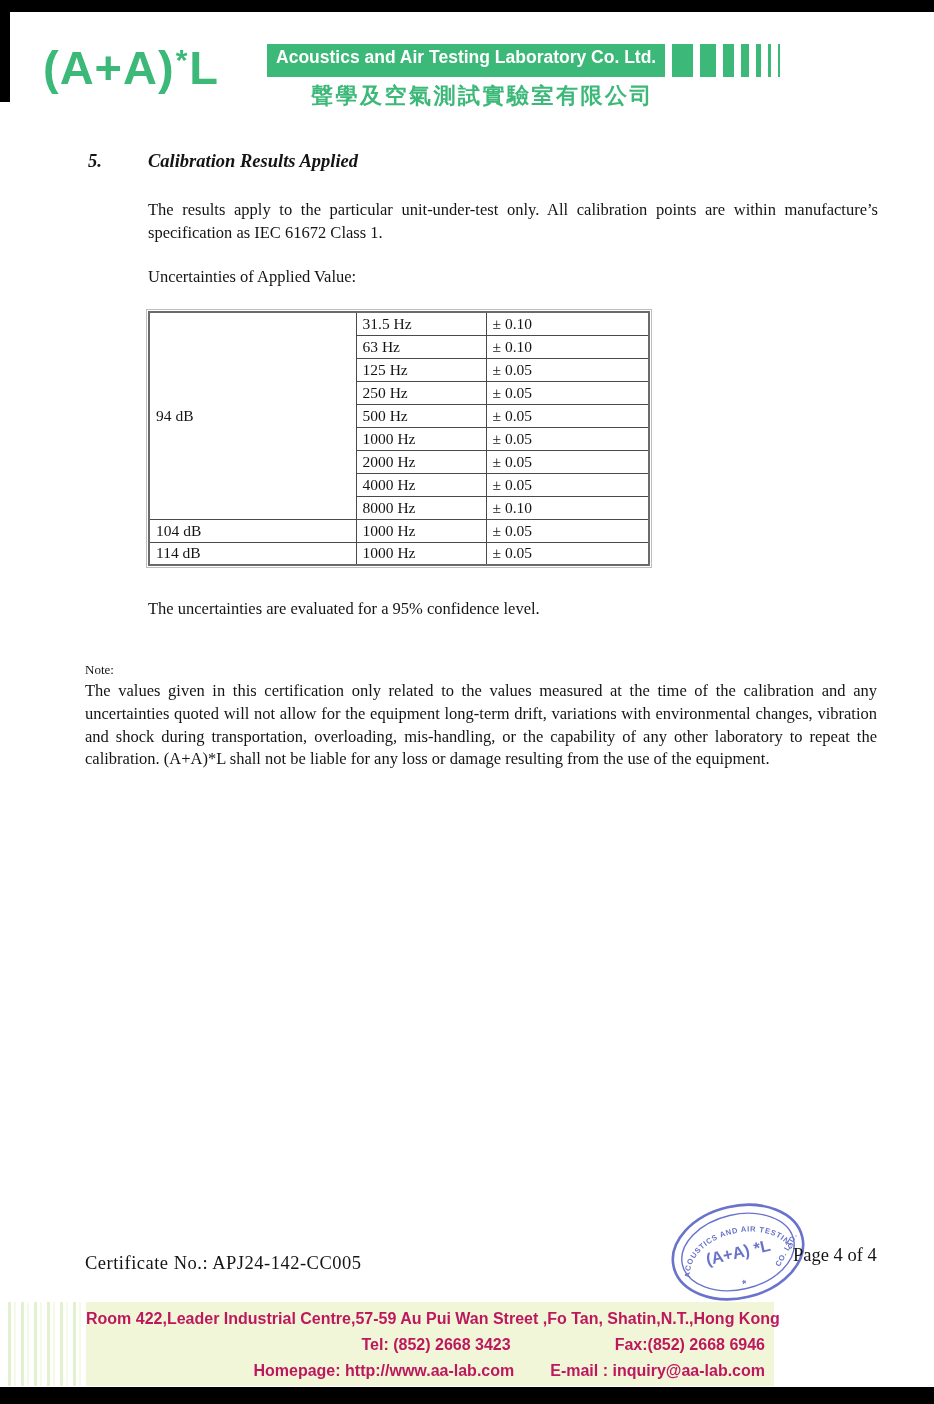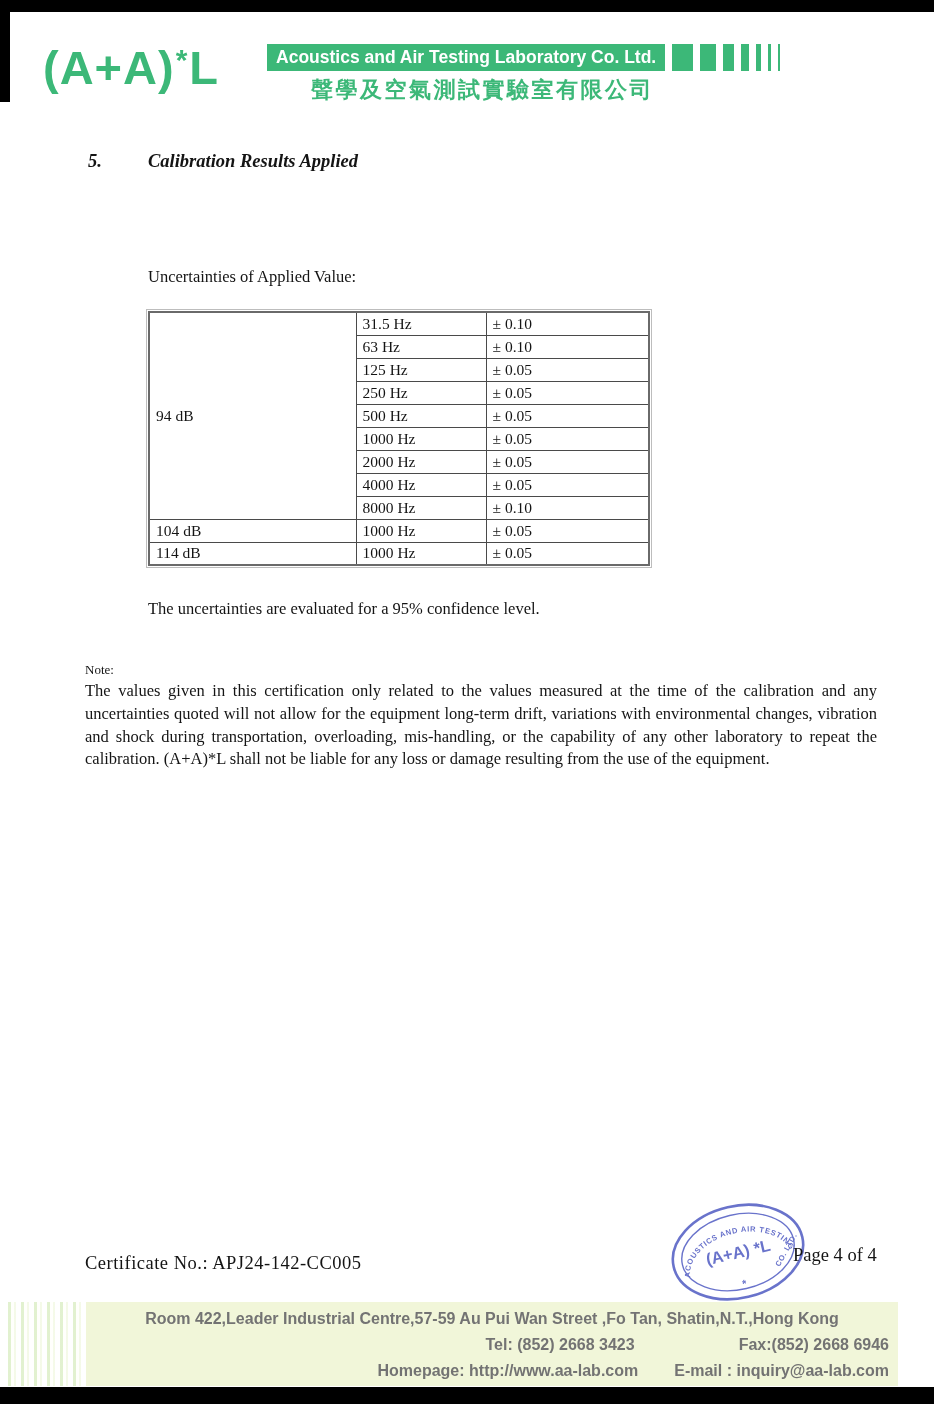--- a/index.html
+++ b/index.html
@@ -16,21 +16,21 @@
   }
   .scan-bar-top { position: absolute; left: 0; top: 0; width: 934px; height: 12px; background: #000; }
   .scan-strip-left { position: absolute; left: 0; top: 0; width: 10px; height: 102px; background: #000; }
   .scan-bar-bottom { position: absolute; left: 0; top: 1387px; width: 934px; height: 17px; background: #000; }
 
   
   .header { position: absolute; left: 43px; top: 44px; display: flex; align-items: flex-start; gap: 28px; }
   .logo { font-family: "Liberation Sans", sans-serif; font-weight: bold; color: #3cb878; font-size: 47px; line-height: 1; letter-spacing: 1px; white-space: nowrap; }
   .logo .logo-star { font-size: 30px; vertical-align: 14px; padding: 0 1px; }
   .header-right { margin-left: 20px; }
-  .banner-row { display: flex; align-items: stretch; height: 27px; }
+  .banner-row { display: flex; align-items: stretch; height: 33px; }
   .banner {
     background: #3cb878; color: #ffffff;
     font-family: "Liberation Sans", sans-serif; font-weight: bold;
     font-size: 17.5px; line-height: 27px; padding: 0 9px; white-space: nowrap;
   }
   .barcode { display: flex; align-items: stretch; margin-left: 7px; }
   .barcode .bar { background: #3cb878; margin-right: 7px; }
   .bar.b1 { width: 21px; } .bar.b2 { width: 16px; } .bar.b3 { width: 11px; }
   .bar.b4 { width: 8px; }  .bar.b5 { width: 5px; }  .bar.b6 { width: 3px; }
   .bar.b7 { width: 2px; margin-right: 0; }
@@ -77,24 +77,24 @@
   .stamp { position: absolute; left: 662px; top: 1199px; width: 152px; height: 106px; opacity: 0.88; }
 
   
   .footer-stripes {
     position: absolute; left: 8px; top: 1302px; width: 78px; height: 84px;
     background: repeating-linear-gradient(90deg,
       rgba(190,224,150,0.45) 0 3px, rgba(255,255,240,0.2) 3px 6px,
       rgba(225,240,190,0.35) 6px 8px, transparent 8px 13px);
   }
   .footer-band {
-    position: absolute; left: 86px; top: 1302px; width: 812px; height: 84px;
+    position: absolute; left: 86px; top: 1302px; width: 688px; height: 84px;
     background: #f1f6d9;
     font-family: "Liberation Sans", sans-serif; font-weight: bold;
-    font-size: 16px; color: #737373; line-height: 26px;
+    font-size: 16px; color: #be185d; line-height: 26px;
     padding-top: 4px;
   }
   .footer-line1 { text-align: center; white-space: nowrap; }
   .footer-line2, .footer-line3 { display: flex; justify-content: flex-end; padding-right: 9px; white-space: nowrap; }
   .footer-line2 .seg-gap { width: 104px; }
   .footer-line3 .seg-gap { width: 36px; }
 </style>
 </head>
 <body>
 
@@ -120,20 +120,21 @@
       </div>
       <div class="chinese-name">聲學及空氣測試實驗室有限公司</div>
     </div>
   </div>
 
   <div class="section-heading">
     <span class="section-number">5.</span>
     <span class="section-title">Calibration Results Applied</span>
   </div>
 
+  <p class="intro-para">The results apply to the particular unit-under-test only. All calibration points are within manufacture’s specification as IEC 61672 Class 1.</p>
 
   <div class="table-caption">Uncertainties of Applied Value:</div>
 
   <div class="unc-table-wrap">
     <table class="unc">
       <tbody>
           <tr>
             <td class="col-level" rowspan="9">94 dB</td>
             <td class="col-freq">31.5 Hz</td>
             <td class="col-unc">±  0.10</td>

